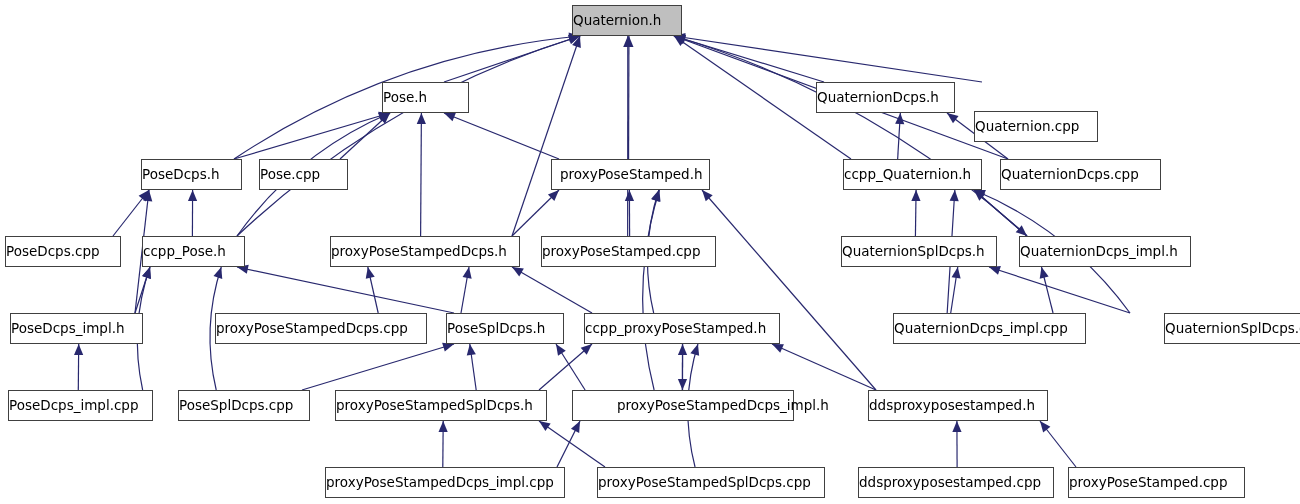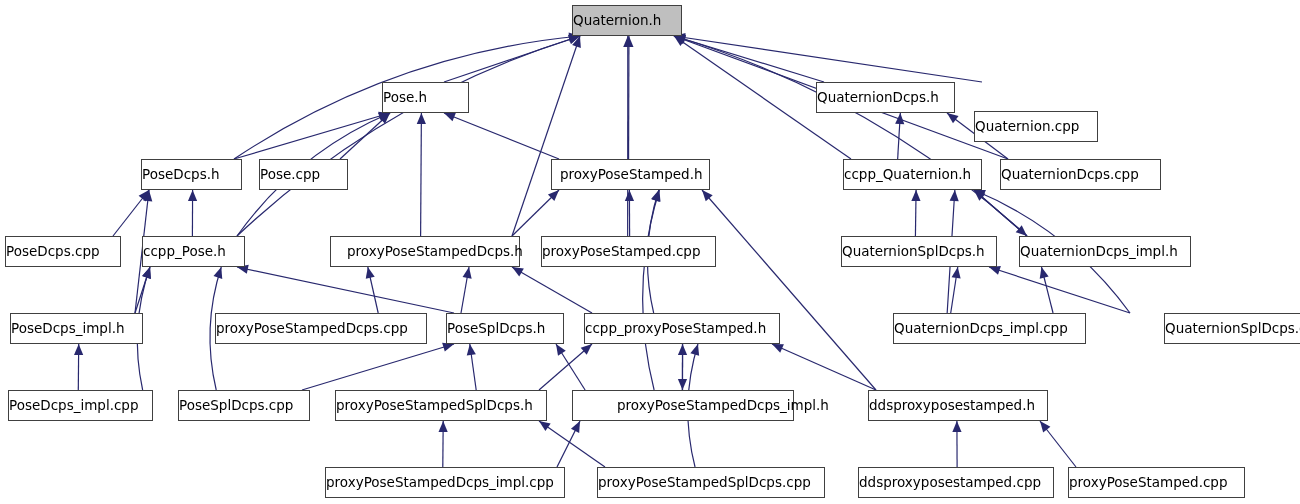--- a/index.html
+++ b/index.html
@@ -177,21 +177,21 @@
       </div>
       <div class="node" style="left: 1000px; top: 159px; width: 161px;">
         <span class="lbl">QuaternionDcps.cpp</span>
       </div>
       <div class="node" style="left: 5px; top: 236px; width: 116px;">
         <span class="lbl">PoseDcps.cpp</span>
       </div>
       <div class="node" style="left: 142px; top: 236px; width: 103px;">
         <span class="lbl">ccpp_Pose.h</span>
       </div>
-      <div class="node" style="left: 330px; top: 236px; width: 190px; padding-left: 16px;">
+      <div class="node" style="left: 330px; top: 236px; width: 190px;">
         <span class="lbl">proxyPoseStampedDcps.h</span>
       </div>
       <div class="node" style="left: 541px; top: 236px; width: 175px;">
         <span class="lbl">proxyPoseStamped.cpp</span>
       </div>
       <div class="node" style="left: 841px; top: 236px; width: 156px;">
         <span class="lbl">QuaternionSplDcps.h</span>
       </div>
       <div class="node" style="left: 1019px; top: 236px; width: 172px;">
         <span class="lbl">QuaternionDcps_impl.h</span>

